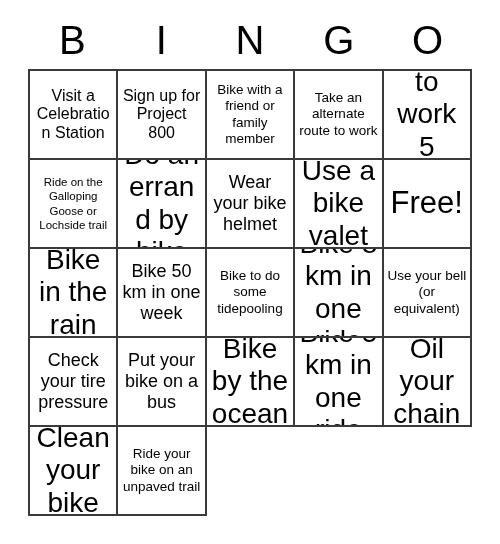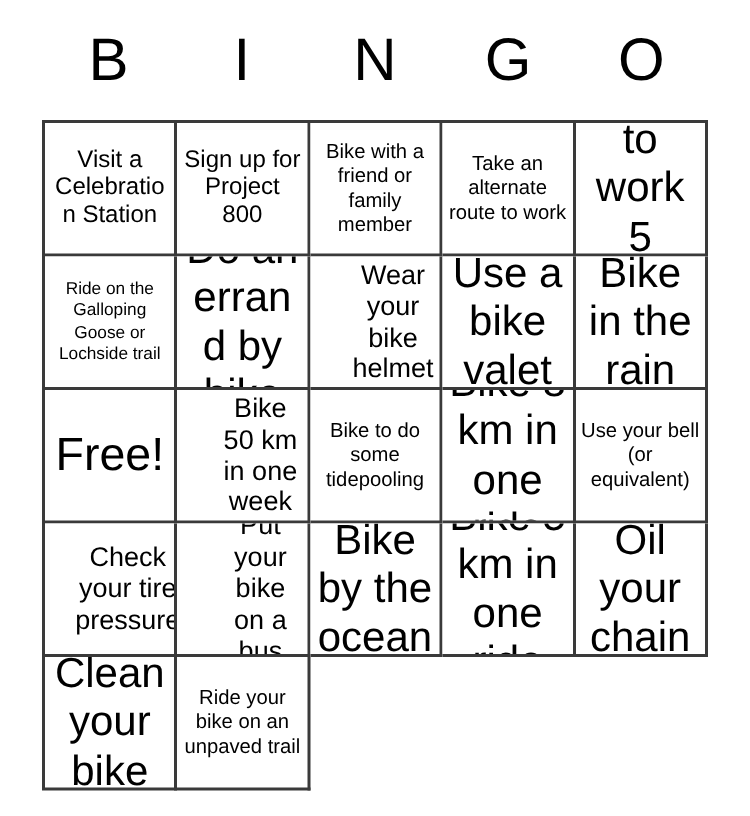--- a/index.html
+++ b/index.html
@@ -43,21 +43,21 @@
     line-height: 1;
     letter-spacing: 0px;
     color: #000000;
     user-select: none;
   }
 
   
   .grid {
     position: absolute;
     left: 28px;
-    top: 80px;
+    top: 69px;
     width: 444px;
     height: 447px;
     display: grid;
     grid-template-columns: repeat(5, 1fr);
     grid-template-rows: repeat(5, 1fr);
     border-top: 2px solid #3a3a3a;
     border-left: 2px solid #3a3a3a;
     box-sizing: border-box;
     background: #ffffff;
   }
@@ -80,21 +80,21 @@
     width: 100%;
     line-height: 1.14;
     color: #000000;
     word-wrap: break-word;
     hyphens: none;
   }
 
   
   .size-xxl .cell-text { font-size: 31px; line-height: 1.05; }
   .size-xl  .cell-text { font-size: 28px; line-height: 1.16; }
-  .size-l   .cell-text { font-size: 18px; line-height: 1.16; margin-left: 24px; }
+  .size-l   .cell-text { font-size: 18px; line-height: 1.16; }
   .size-m   .cell-text { font-size: 16px; line-height: 1.16; }
   .size-s   .cell-text { font-size: 13.5px; line-height: 1.2; }
   .size-xs  .cell-text { font-size: 11.5px; line-height: 1.26; }
 </style>
 </head>
 <body>
 
 <div id="bingo-card">
 
   <div class="header-row">
@@ -126,25 +126,25 @@
       </div>
       <div class="cell size-xl">
         <span class="cell-text">Do an errand by bike</span>
       </div>
       <div class="cell size-l">
         <span class="cell-text">Wear your bike helmet</span>
       </div>
       <div class="cell size-xl">
         <span class="cell-text">Use a bike valet</span>
       </div>
+      <div class="cell size-xxl">
+        <span class="cell-text">Free!</span>
+      </div>
       <div class="cell size-xl">
         <span class="cell-text">Bike in the rain</span>
-      </div>
-      <div class="cell size-xxl">
-        <span class="cell-text">Free!</span>
       </div>
       <div class="cell size-l">
         <span class="cell-text">Bike 50 km in one week</span>
       </div>
       <div class="cell size-s">
         <span class="cell-text">Bike to do some tidepooling</span>
       </div>
       <div class="cell size-xl">
         <span class="cell-text">Bike 8 km in one ride</span>
       </div>

